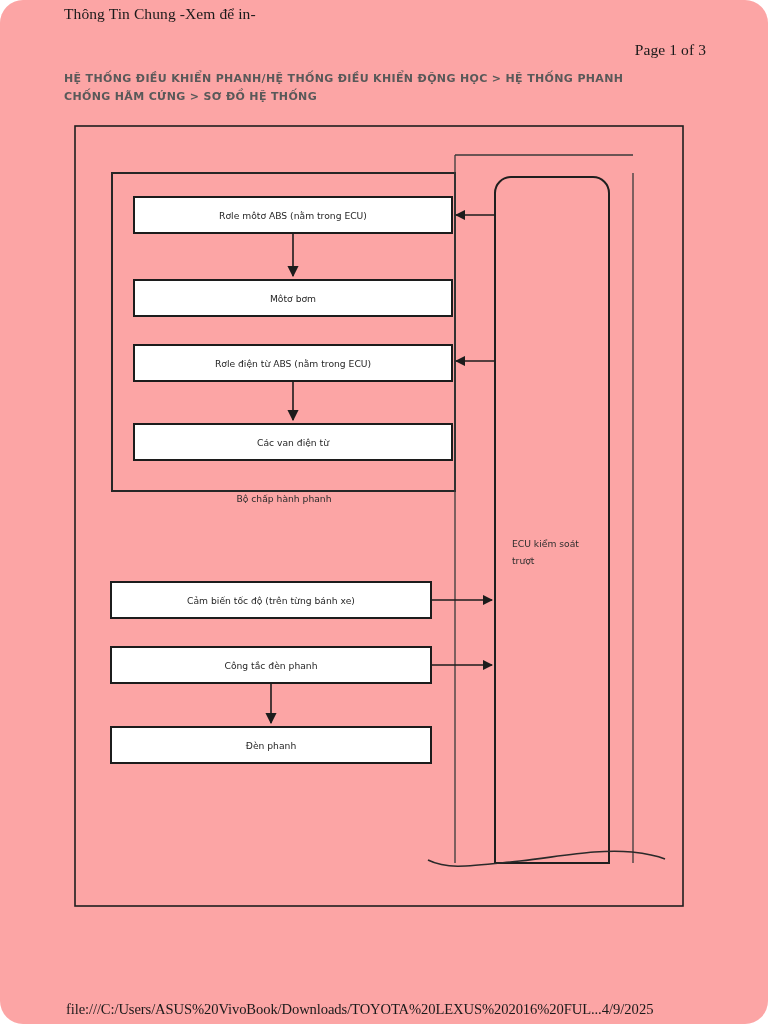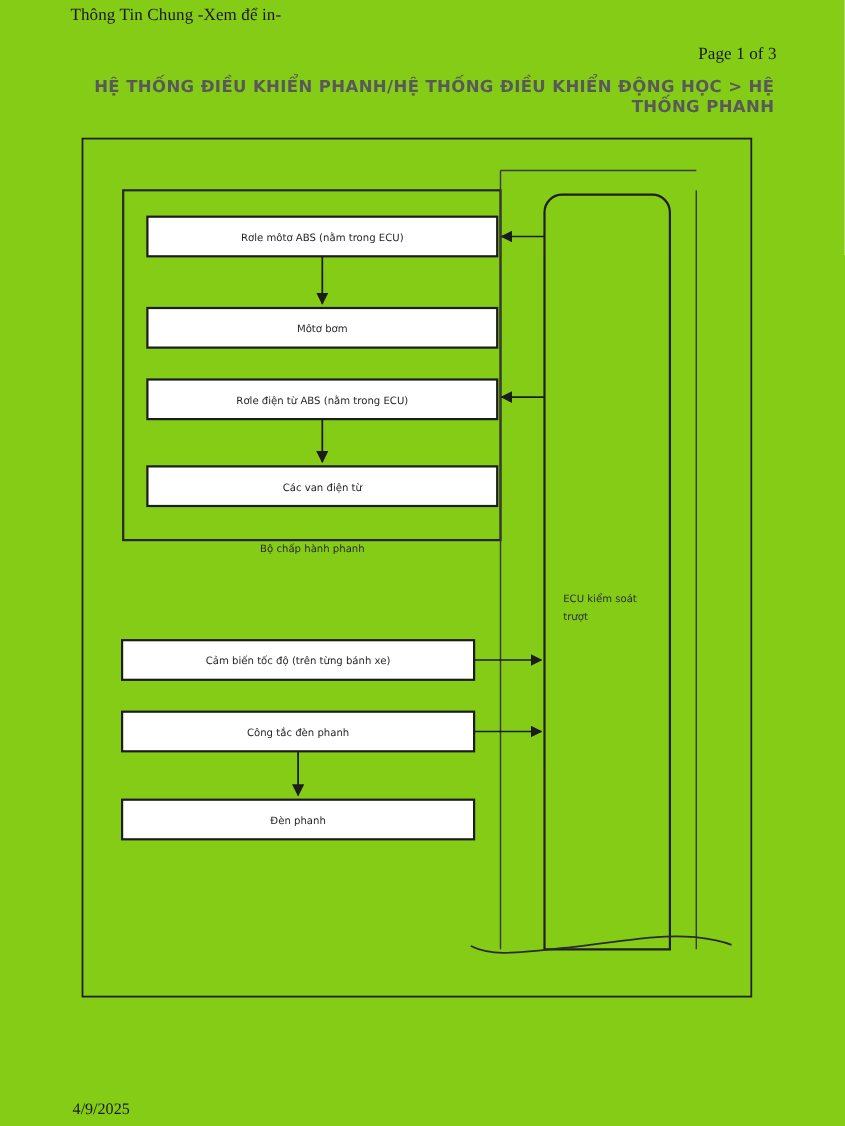--- a/index.html
+++ b/index.html
@@ -13,21 +13,22 @@
     font-family: "Liberation Serif", serif;
     color: #000000;
     position: relative;
     overflow: hidden;
   }
   .page {
     position: absolute;
     left: 0; top: 0;
     width: 768px;
     height: 1024px;
-    background: #84cc16;
+    background: #fca5a5;
+    border-radius: 23px;
   }
   
   .print-header {
     position: absolute;
     left: 0; top: 0;
     width: 768px;
     height: 34px;
     display: flex;
     align-items: flex-start;
     justify-content: space-between;
@@ -39,23 +40,23 @@
   }
   .print-header .ph-left { white-space: nowrap; }
   .print-header .ph-right { white-space: nowrap; margin-top: 36px; }
 
   
   .doc-title {
     position: absolute;
     left: 64px;
     top: 70px;
     width: 640px;
-    text-align: right;
+    text-align: left;
     font-family: "DejaVu Sans", sans-serif;
-    font-size: 15px;
+    font-size: 11px;
     font-weight: bold;
     line-height: 18px;
     letter-spacing: 0.35px;
     color: #595959;
   }
 
   
   .diagram-wrap {
     position: absolute;
     left: 0;
@@ -104,20 +105,21 @@
 
 <div class="page">
 
   <div class="print-header">
     <span class="ph-left">Thông Tin Chung -Xem để in-</span>
     <span class="ph-right">Page 1 of 3</span>
   </div>
 
   <div class="doc-title">
     <div>HỆ THỐNG ĐIỀU KHIỂN PHANH/HỆ THỐNG ĐIỀU KHIỂN ĐỘNG HỌC &gt; HỆ THỐNG PHANH</div>
+    <div>CHỐNG HÃM CỨNG &gt; SƠ ĐỒ HỆ THỐNG</div>
   </div>
 
   <div class="diagram-wrap">
     <svg class="diagram" width="768" height="790" viewBox="0 0 768 790" xmlns="http://www.w3.org/2000/svg">
 
       <defs>
         <marker id="arrowL" viewBox="0 0 10 10" refX="9" refY="5" markerWidth="7" markerHeight="7" orient="auto-start-reverse">
           <path d="M 10 0 L 0 5 L 10 10 z" fill="#1c1c1c"></path>
         </marker>
         <marker id="arrowR" viewBox="0 0 10 10" refX="9" refY="5" markerWidth="7" markerHeight="7" orient="auto">
@@ -170,16 +172,17 @@
       <line x1="431" y1="482" x2="492" y2="482" stroke="#1c1c1c" stroke-width="1.5" marker-end="url(#arrowR)"></line>
       <line x1="431" y1="547" x2="492" y2="547" stroke="#1c1c1c" stroke-width="1.5" marker-end="url(#arrowR)"></line>
 
       <line x1="271" y1="565" x2="271" y2="605" stroke="#1c1c1c" stroke-width="1.6" marker-end="url(#arrowR)"></line>
 
       <path d="M 428 742 C 448 752 470 748 520 743 C 570 737 600 731 632 734 C 650 736 660 739 665 741" fill="none" stroke="#2a2a2a" stroke-width="1.6"></path>
     </svg>
   </div>
 
   <div class="print-footer">
+    <span class="pf-url">file:///C:/Users/ASUS%20VivoBook/Downloads/TOYOTA%20LEXUS%202016%20FUL...</span>
     <span class="pf-date">4/9/2025</span>
   </div>
 
 </div>
 
 </body></html>

